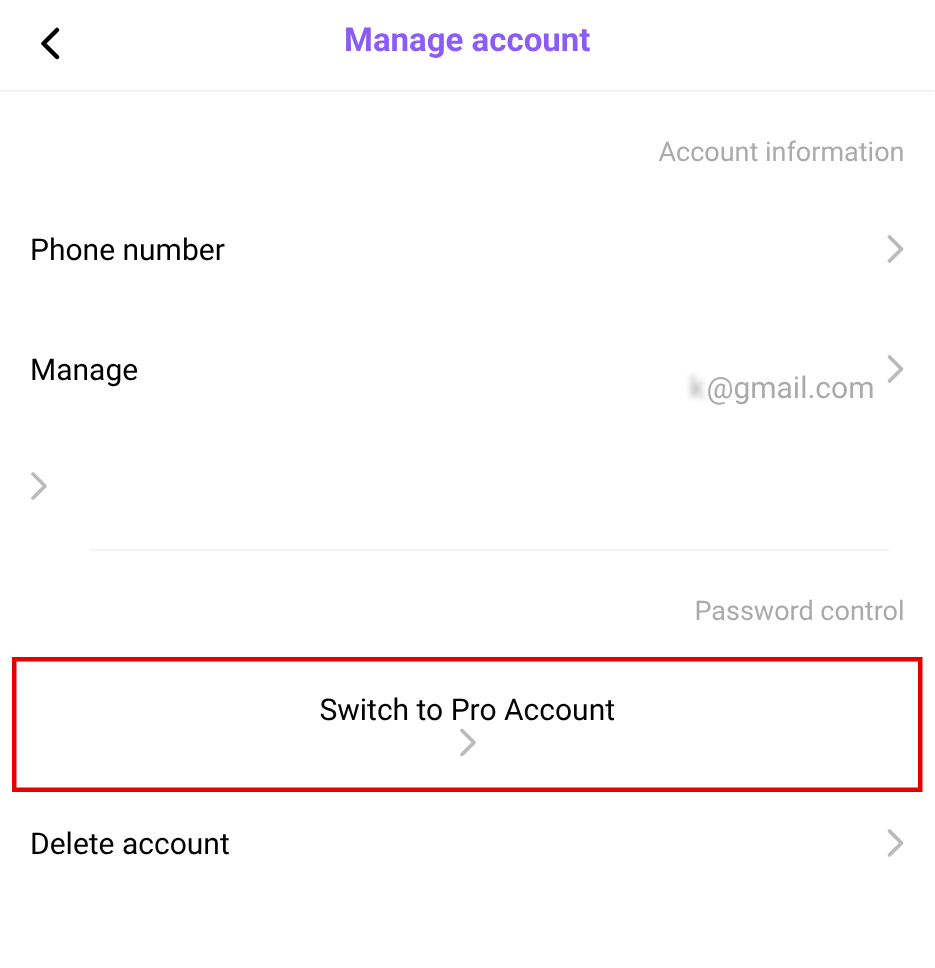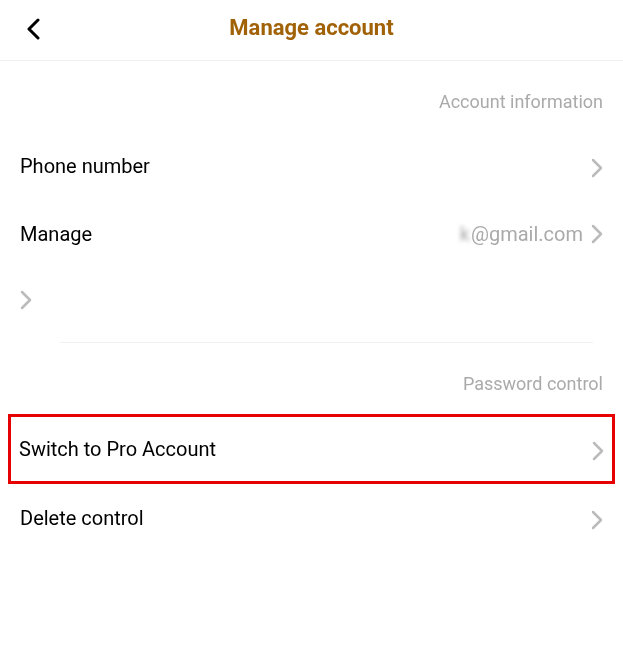--- a/index.html
+++ b/index.html
@@ -25,64 +25,66 @@
       position: absolute;
       left: 25px;
       top: 18px;
       cursor: pointer;
     }
     .header-title {
       flex: 1;
       text-align: center;
       font-size: 22px;
       font-weight: 700;
-      color: #a16207;
+      color: #8b5cf6;
     }
     .section-header {
       padding: 30px 20px 20px 20px;
       font-size: 18px;
       color: #aaaaaa;
       font-weight: 400;
       text-align: right;
     }
     .list-item {
       display: flex;
-      align-items: flex-end;
+      align-items: center;
       justify-content: space-between;
       padding: 22px 20px;
       cursor: pointer;
     }
     .list-item-label {
       font-size: 20px;
       color: #000;
       font-weight: 400;
     }
     .list-item-right {
       display: flex;
       align-items: center;
       gap: 8px;
     }
     .list-item-value {
       font-size: 20px;
       color: #aaaaaa;
+      margin-top: 24px;
     }
     .chevron-right {
       flex-shrink: 0;
     }
     .divider {
       height: 1px;
       background: #f0f0f0;
       margin: 10px 30px 0 60px;
     }
     .highlight-box {
       border: 3px solid #e60000;
       margin: 0 8px;
     }
     .highlight-box .list-item {
-      padding: 20px 8px;
+      padding: 20px 24px;
+      flex-direction: column;
     }
     .blurred {
       filter: blur(2px);
       letter-spacing: 1px;
     }
   </style>
 </head>
 <body>
 
 <div class="header">
@@ -132,19 +134,19 @@
     <span class="list-item-label">Switch to Pro Account</span>
     <div class="list-item-right">
       <svg class="chevron-right" width="12" height="20" viewBox="0 0 12 20" fill="none">
         <path d="M2 2 L10 10 L2 18" stroke="#bbbbbb" stroke-width="2.5" stroke-linecap="round" stroke-linejoin="round"></path>
       </svg>
     </div>
   </div>
 </div>
 
 <div class="list-item">
-  <span class="list-item-label">Delete control</span>
+  <span class="list-item-label">Delete account</span>
   <div class="list-item-right">
     <svg class="chevron-right" width="12" height="20" viewBox="0 0 12 20" fill="none">
       <path d="M2 2 L10 10 L2 18" stroke="#bbbbbb" stroke-width="2.5" stroke-linecap="round" stroke-linejoin="round"></path>
     </svg>
   </div>
 </div>
 
 </body></html>

